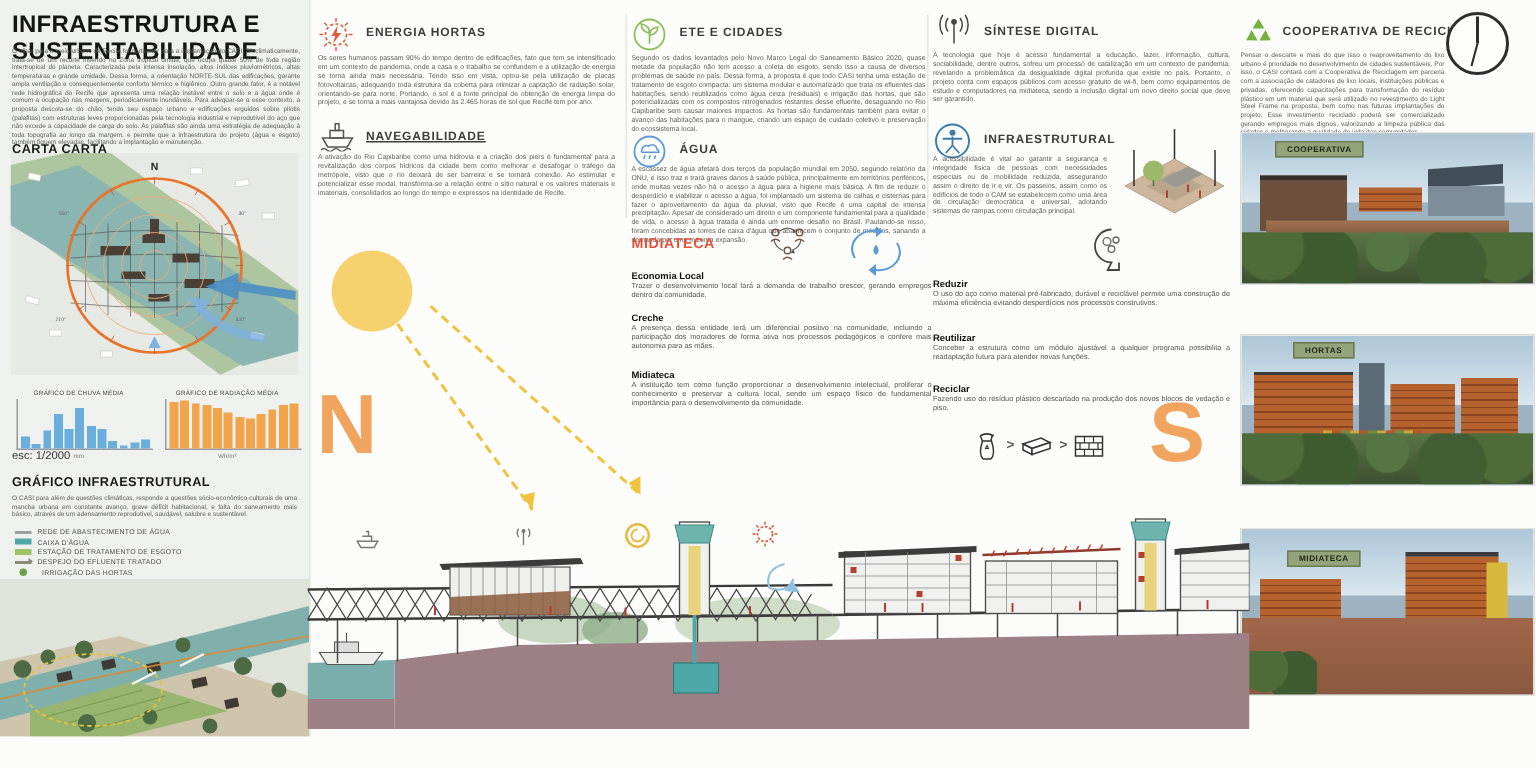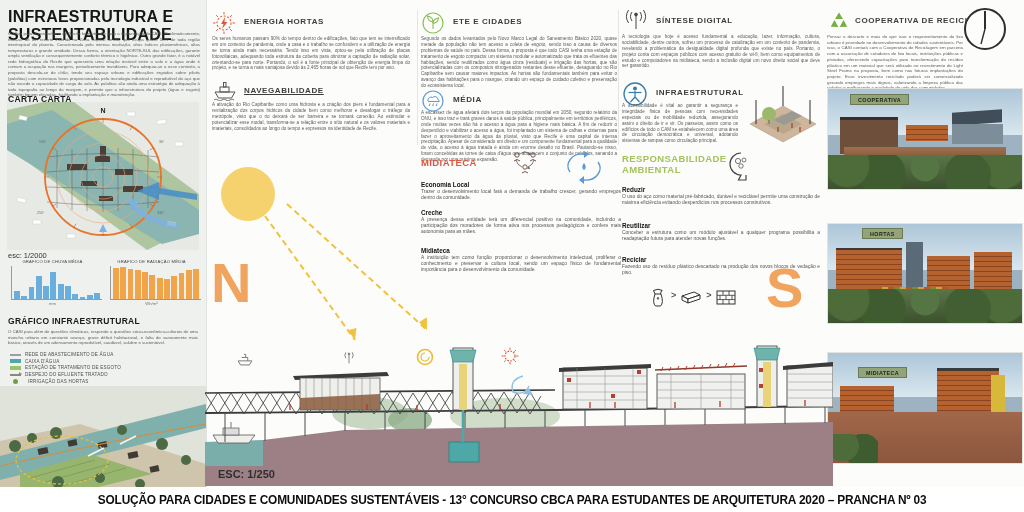--- a/index.html
+++ b/index.html
@@ -6,21 +6,21 @@
   .board{position:relative;width:1024px;height:512px;background:#fcfcfb;overflow:hidden;
          font-family:"Liberation Sans","DejaVu Sans",sans-serif;color:#222;}
   .abs{position:absolute;}
   .jt{text-align:justify;}
   .left-panel{left:0;top:0;width:206px;height:491px;background:#eff1ee;border-right:1px solid #e0e2df;}
   .board-title{left:8px;top:8px;width:194px;font-size:16px;font-weight:bold;letter-spacing:.2px;color:#151515;}
   .body-txt{font-size:4.6px;line-height:1.28;color:#5d5d5d;}
   .tiny-txt{font-size:4.3px;line-height:1.3;color:#5d5d5d;}
   .sec-title{font-size:8px;font-weight:bold;letter-spacing:.6px;color:#3d3d3d;}
   .h-left{font-size:8.5px;font-weight:bold;color:#1a1a1a;letter-spacing:.3px;}
-  .scale-txt{font-size:7.5px;color:#333;}
+  .scale-txt{font-size:7.5px;color:#333;margin-top:48px;}
   .chart{width:95px;}
   .chart-title{font-size:4.2px;color:#444;text-align:center;letter-spacing:.2px;}
   .plot{width:86px;height:33px;margin:2px 0 0 6px;display:flex;align-items:flex-end;gap:1.5px;
         border-left:1px solid #9a9a9a;border-bottom:1px solid #9a9a9a;padding:0 2px;}
   .plot .bar{flex:1;}
   .chart-xlabel{font-size:4.2px;color:#777;text-align:center;margin-top:1px;}
   .legend-row{display:flex;align-items:center;height:6.8px;}
   .legend-label{font-size:4.6px;color:#4e4e4e;letter-spacing:.2px;}
   .sw{width:11px;height:4px;margin-right:4px;flex:none;}
   .sw-line{height:1.5px;background:#9aa0a0;margin-top:1px;}
@@ -295,21 +295,21 @@
 
   <div class="abs" style="left:421px;top:89px;">
     <svg width="24" height="24" viewBox="0 0 24 24">
       <circle cx="12" cy="12" r="10" fill="none" stroke="#5b9bd5" stroke-width="1.2"></circle>
       <path d="M7,11.5 a3,3 0 0 1 4.5,-3 a3.2,3.2 0 0 1 5.5,2.2 q1.5,0.3 1.2,1.8 h-11 q-1,-0.4 -0.2,-1" fill="none" stroke="#5b9bd5" stroke-width="1"></path>
       <line x1="9" y1="14.5" x2="8.2" y2="17" stroke="#5b9bd5" stroke-width="1"></line>
       <line x1="12.5" y1="14.5" x2="11.7" y2="17" stroke="#5b9bd5" stroke-width="1"></line>
       <line x1="16" y1="14.5" x2="15.2" y2="17" stroke="#5b9bd5" stroke-width="1"></line>
     </svg>
   </div>
-  <div class="abs sec-title" style="left:453px;top:95px;">MÉDIA</div>
+  <div class="abs sec-title" style="left:453px;top:95px;">ÁGUA</div>
   <div class="abs body-txt jt" style="left:421px;top:110px;width:196px;">A escassez de água afetará dois terços da população mundial em 2050, segundo relatório da ONU, e isso traz e trará graves danos à saúde pública, principalmente em territórios periféricos, onde muitas vezes não há o acesso a água para a higiene mais básica. A fim de reduzir o desperdício e viabilizar o acesso a água, foi implantado um sistema de calhas e cisternas para fazer o aproveitamento da água da pluvial, visto que Recife é uma capital de intensa precipitação. Apesar de considerado um direito e um componente fundamental para a qualidade de vida, o acesso à água tratada é ainda um enorme desafio no Brasil. Pautando-se nisso, foram concebidas as torres de caixa d'água que abastecem o conjunto de módulos, sanando a demanda por uma máxima expansão.</div>
 
   <div class="abs cid-title" style="left:421px;top:157px;">MIDIATECA</div>
   <div class="abs" style="left:508px;top:149px;">
     <svg width="34" height="28" viewBox="0 0 34 28">
       <g stroke="#7a5348" stroke-width="1" fill="none">
         <circle cx="9" cy="6" r="2.2"></circle>
           <path d="M6,12 q3,-3 6,0"></path>
         <circle cx="25" cy="6" r="2.2"></circle>
           <path d="M22,12 q3,-3 6,0"></path>
@@ -382,21 +382,20 @@
       <line x1="66" y1="16" x2="66" y2="40" stroke="#2e2e2e" stroke-width="1"></line>
       <line x1="39" y1="2" x2="39" y2="22" stroke="#2e2e2e" stroke-width="1"></line>
       <g stroke="#b03a2a" stroke-width="1.2">
         <line x1="34" y1="43" x2="34" y2="48"></line>
           <line x1="48" y1="39" x2="48" y2="44"></line>
           <line x1="56" y1="43" x2="56" y2="48"></line>
       </g>
     </svg>
   </div>
 
-  <div class="abs resp-title" style="left:622px;top:154px;">RESPONSABILIDADE AMBIENTAL</div>
   <div class="abs" style="left:726px;top:151px;">
     <svg width="30" height="32" viewBox="0 0 30 32">
       <path d="M15,2 a11,11 0 1 0 0,22 l-2.5,5 h7.5 v-5" fill="none" stroke="#444" stroke-width="1.2"></path>
       <circle cx="12" cy="10" r="2.6" fill="none" stroke="#666" stroke-width="0.9"></circle>
       <circle cx="18" cy="9" r="2" fill="none" stroke="#666" stroke-width="0.9"></circle>
       <circle cx="15" cy="15" r="2.2" fill="none" stroke="#666" stroke-width="0.9"></circle>
     </svg>
   </div>
 
   <div class="abs sub-h" style="left:622px;top:186px;">Reduzir</div>
@@ -666,17 +665,14 @@
         <line x1="385" y1="64" x2="385" y2="70"></line>
           <line x1="410" y1="64" x2="410" y2="70"></line>
         <line x1="470" y1="64" x2="470" y2="70"></line>
           <line x1="515" y1="63" x2="515" y2="69"></line>
         <line x1="600" y1="62" x2="600" y2="68"></line>
       </g>
     </svg>
   </div>
   <div class="abs scale-txt" style="left:218px;top:468px;color:#2e2e2e;font-weight:bold;font-size:11px;">ESC: 1/250</div>
 
-  <div class="abs footer-bar">
-    <span class="footer-txt">SOLUÇÃO PARA CIDADES E COMUNIDADES SUSTENTÁVEIS - 13° CONCURSO CBCA PARA ESTUDANTES DE ARQUITETURA 2020 – PRANCHA Nº 03</span>
-  </div>
 
 </div>
 
 </body></html>

